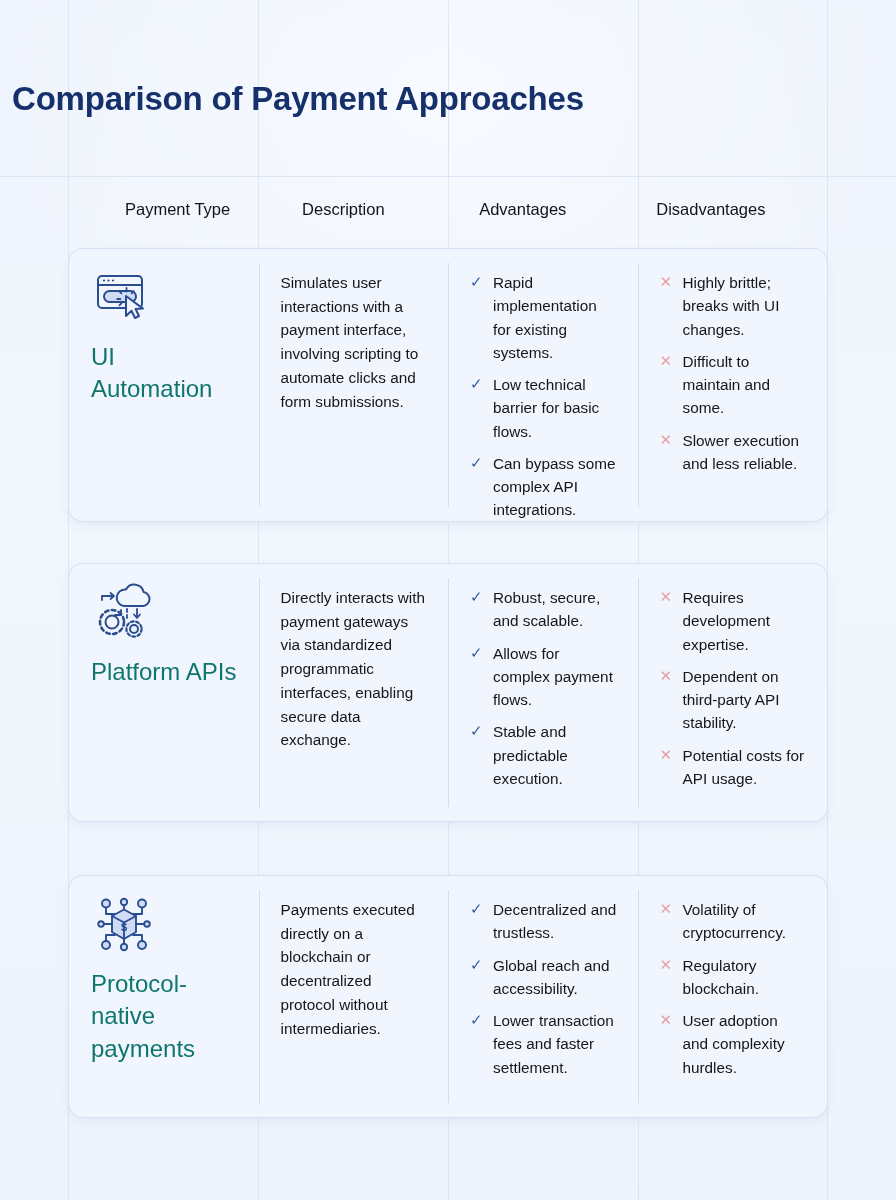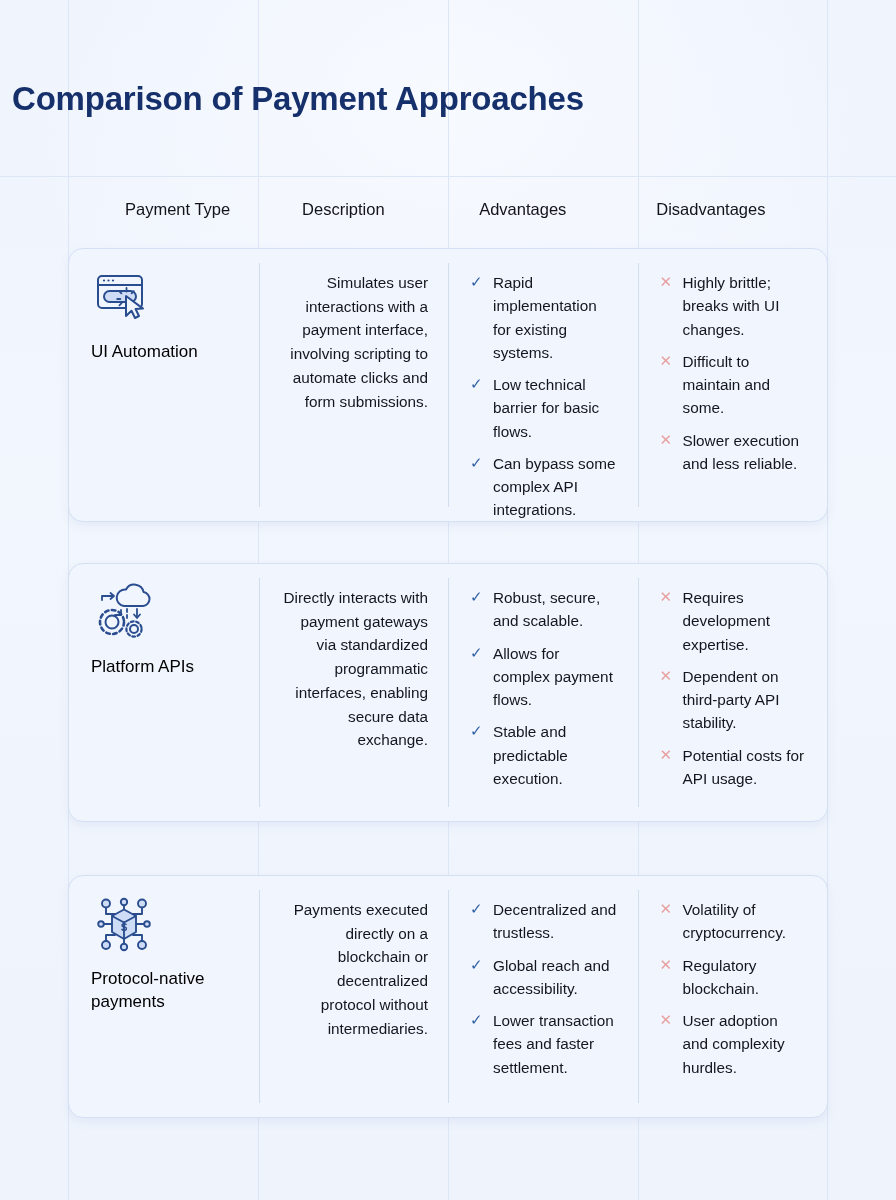--- a/index.html
+++ b/index.html
@@ -123,31 +123,30 @@
     justify-content: flex-start;
     padding-top: 18px;
   }
   .type-icon {
     width: 62px;
     height: 62px;
     margin-bottom: 12px;
     margin-left: 2px;
   }
   .type-name {
-    font-size: 17px;
-    color: #000000;
+    font-size: 24px;
+    color: #0f766e;
     line-height: 1.35;
   }
 
   
   .desc {
     font-size: 15.3px;
     line-height: 1.55;
     color: #14161c;
-    text-align: right;
   }
 
   
   ul.bullets {
     list-style: none;
   }
   ul.bullets li {
     display: flex;
     font-size: 15.3px;
     line-height: 1.52;

